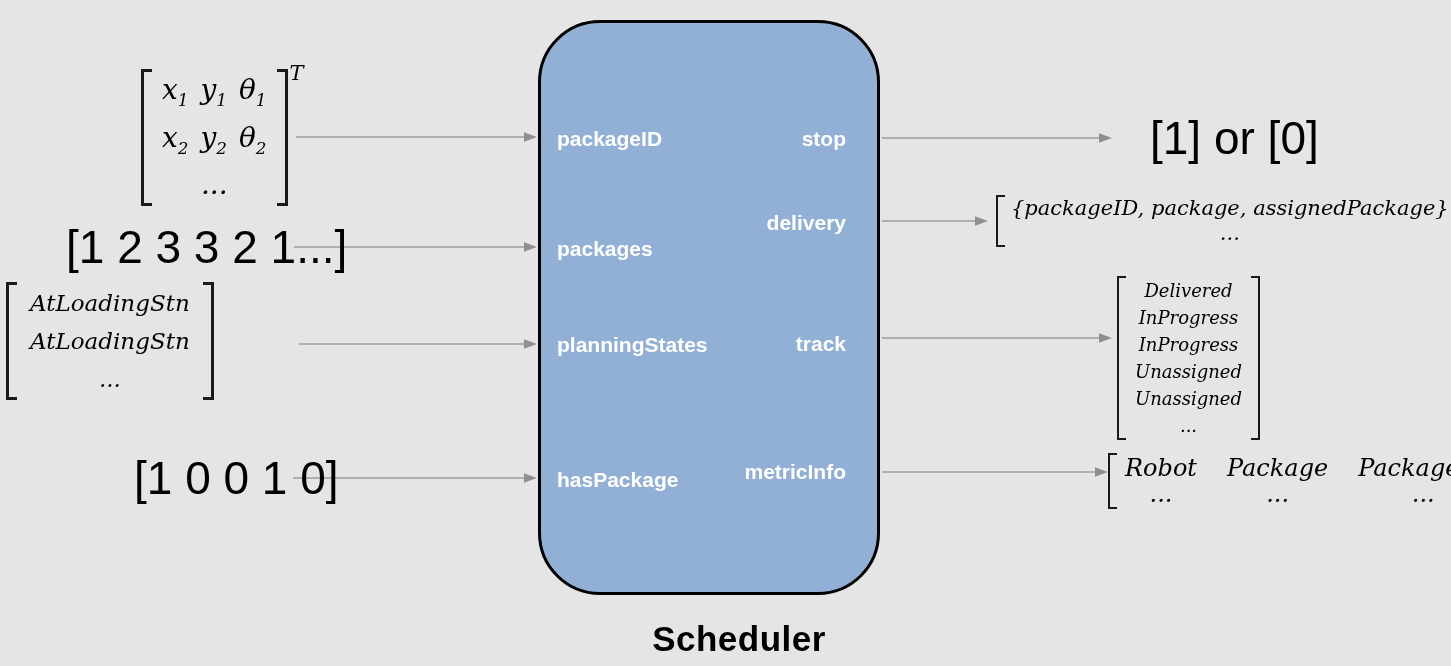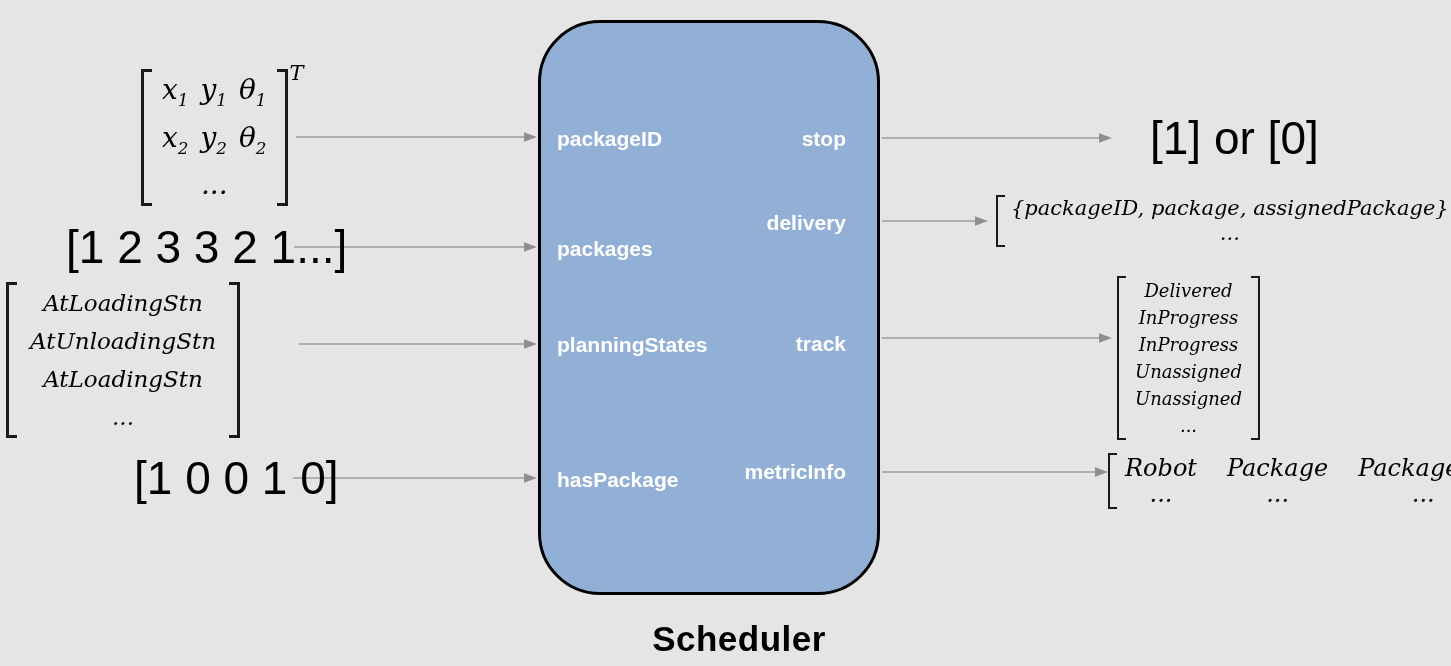--- a/index.html
+++ b/index.html
@@ -126,21 +126,20 @@
     <div class="mb r"></div>
     <div class="tsup">T</div>
   </div>
 
   <div class="stext" style="left:66px; top:247px;">[1 2 3 3 2 1...]</div>
 
   <div class="mat math m-planning">
     <div class="mb l"></div>
     <div class="mbody">
       <div>AtLoadingStn</div>
-      <div>AtUnloadingStn</div>
       <div>AtLoadingStn</div>
       <div>...</div>
     </div>
     <div class="mb r"></div>
   </div>
 
   <div class="stext" style="left:134px; top:478px;">[1 0 0 1 0]</div>
 
   <div class="block">
     <span class="port in" style="top:116px;">packageID</span>

